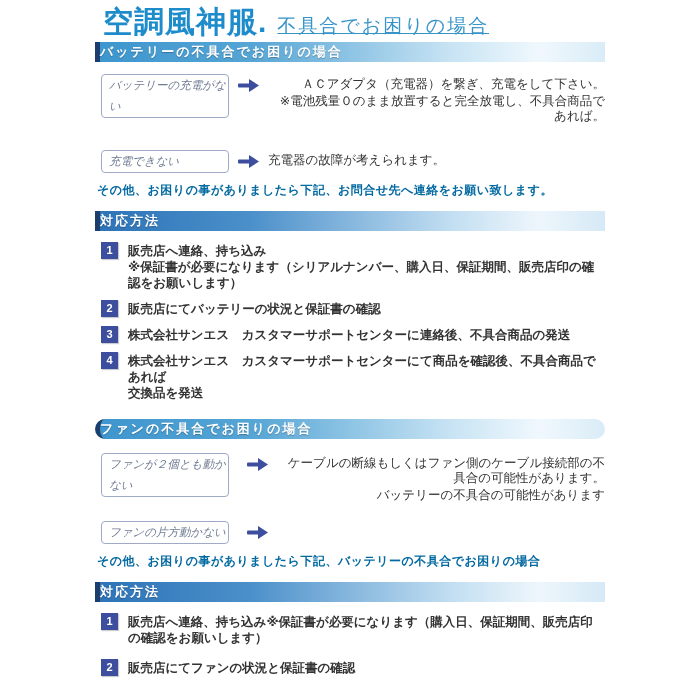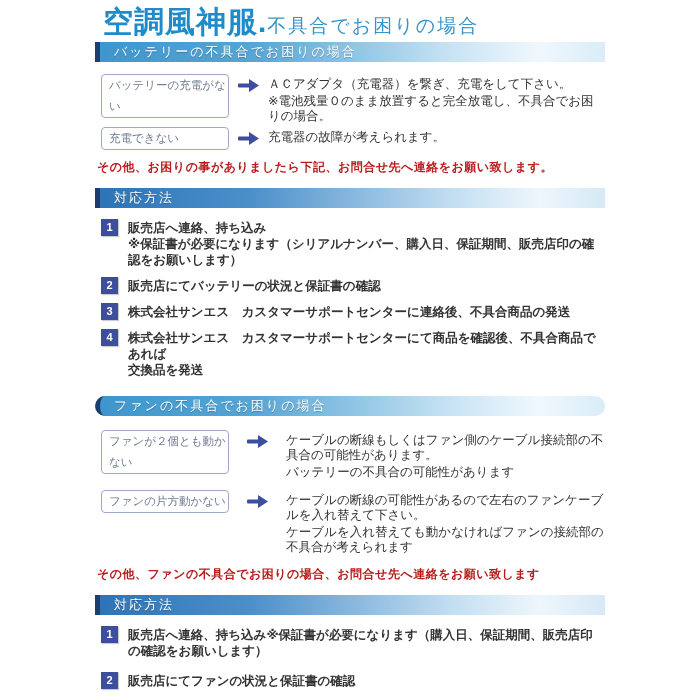--- a/index.html
+++ b/index.html
@@ -32,32 +32,33 @@
   .logo {
     font-size: 30px;
     font-weight: bold;
     color: #1e8ccb;
     letter-spacing: 1px;
     line-height: 34px;
   }
   .subtitle {
     font-size: 19px;
     color: #3794c9;
+    margin-left: 10px;
     letter-spacing: 2px;
+    text-decoration: underline;
   }
 
   
   .bar {
     height: 20px;
     line-height: 20px;
     color: #ffffff;
-    font-weight: normal;
+    font-weight: bold;
     font-size: 13px;
     letter-spacing: 2px;
-    padding-left: 14px;
     border-left: 5px solid #1c3e6e;
     text-shadow: 0 1px 1px rgba(0,0,0,0.25);
   }
   .bar.light {
     background: linear-gradient(to right, #3e96ce 0%, #55a5d5 30%, #c9e4f4 70%, #f0f8fd 87%, #d9ecf7 100%);
   }
   .bar.dark {
     background: linear-gradient(to right, #2d74b8 0%, #4c90ca 30%, #c3dff2 70%, #eef6fc 87%, #d5e9f6 100%);
   }
 
@@ -72,35 +73,37 @@
     width: 128px;
     min-height: 23px;
     border: 1px solid #9faac6;
     border-radius: 4px;
     background: #ffffff;
     color: #6e7b92;
     font-size: 11.5px;
     line-height: 21px;
     padding-left: 7px;
     flex-shrink: 0;
+    font-style: italic;
   }
   .arrow {
     flex-shrink: 0;
     margin: 5px 9px 0 9px;
   }
   .cond-text {
     font-size: 12.5px;
     line-height: 15px;
     padding-top: 3px;
+    text-align: right;
   }
   .cond-text div { margin-bottom: 2px; }
 
   
   .note {
-    color: #b91c1c;
+    color: #0369a1;
     font-weight: bold;
     font-size: 12px;
     letter-spacing: 0.5px;
     margin-top: 9px;
     padding-left: 2px;
   }
 
   
   .steps { margin-top: 11px; padding-left: 6px; }
   .step {
@@ -126,21 +129,21 @@
     line-height: 16px;
     padding-top: 1px;
     font-weight: bold;
   }
 
   
   .sect-gap-1 { margin-top: 12px; }
   .sect-gap-2 { margin-top: 18px; border-radius: 10px; }
   .steps.wide .step { margin-bottom: 13px; }
   .cond-row.fan { margin-top: 14px; gap: 9px; }
-  .cond-row.fan + .cond-row.fan { margin-top: 8px; }
+  .cond-row.fan + .cond-row.fan { margin-top: 16px; }
 </style>
 </head>
 <body>
 
 <div class="page">
   <div class="content">
 
     <div class="title-row">
       <span class="logo">空調風神服.</span>
       <span class="subtitle">不具合でお困りの場合</span>
@@ -151,25 +154,25 @@
     <div class="cond-row">
       <div class="cond-box">バッテリーの充電がない</div>
       <svg class="arrow" width="21" height="13" viewBox="0 0 21 13">
           <g fill="#3d4e9e">
             <rect x="0" y="4.5" width="12" height="4" rx="1"></rect>
             <polygon points="11,0 21,6.5 11,13"></polygon>
           </g>
         </svg>
       <div class="cond-text">
         <div>ＡＣアダプタ（充電器）を繋ぎ、充電をして下さい。</div>
-        <div>※電池残量０のまま放置すると完全放電し、不具合でお困りの場合。</div>
-      </div>
-    </div>
-
-    <div class="cond-row" style="margin-top:1px;">
+        <div>※電池残量０のまま放置すると完全放電し、不具合商品であれば。</div>
+      </div>
+    </div>
+
+    <div class="cond-row" style="margin-top:24px;">
       <div class="cond-box">充電できない</div>
       <svg class="arrow" width="21" height="13" viewBox="0 0 21 13">
           <g fill="#3d4e9e">
             <rect x="0" y="4.5" width="12" height="4" rx="1"></rect>
             <polygon points="11,0 21,6.5 11,13"></polygon>
           </g>
         </svg>
       <div class="cond-text">
         <div>充電器の故障が考えられます。</div>
       </div>
@@ -224,27 +227,23 @@
     </div>
 
     <div class="cond-row fan">
       <div class="cond-box">ファンの片方動かない</div>
       <svg class="arrow" width="21" height="13" viewBox="0 0 21 13">
           <g fill="#3d4e9e">
             <rect x="0" y="4.5" width="12" height="4" rx="1"></rect>
             <polygon points="11,0 21,6.5 11,13"></polygon>
           </g>
         </svg>
-      <div class="cond-text">
-        <div>ケーブルの断線の可能性があるので左右のファンケーブルを入れ替えて下さい。</div>
-        <div>ケーブルを入れ替えても動かなければファンの接続部の不具合が考えられます</div>
-      </div>
-    </div>
-
-    <div class="note">その他、ファンの不具合でお困りの場合、お問合せ先へ連絡をお願い致します</div>
+    </div>
+
+    <div class="note">その他、お困りの事がありましたら下記、バッテリーの不具合でお困りの場合</div>
 
     <div class="bar dark sect-gap-1">対応方法</div>
     <div class="steps wide">
       <div class="step">
         <div class="step-num">1</div>
         <div class="step-text">
           <div>販売店へ連絡、持ち込み※保証書が必要になります（購入日、保証期間、販売店印の確認をお願いします）</div>
         </div>
       </div>
       <div class="step">

